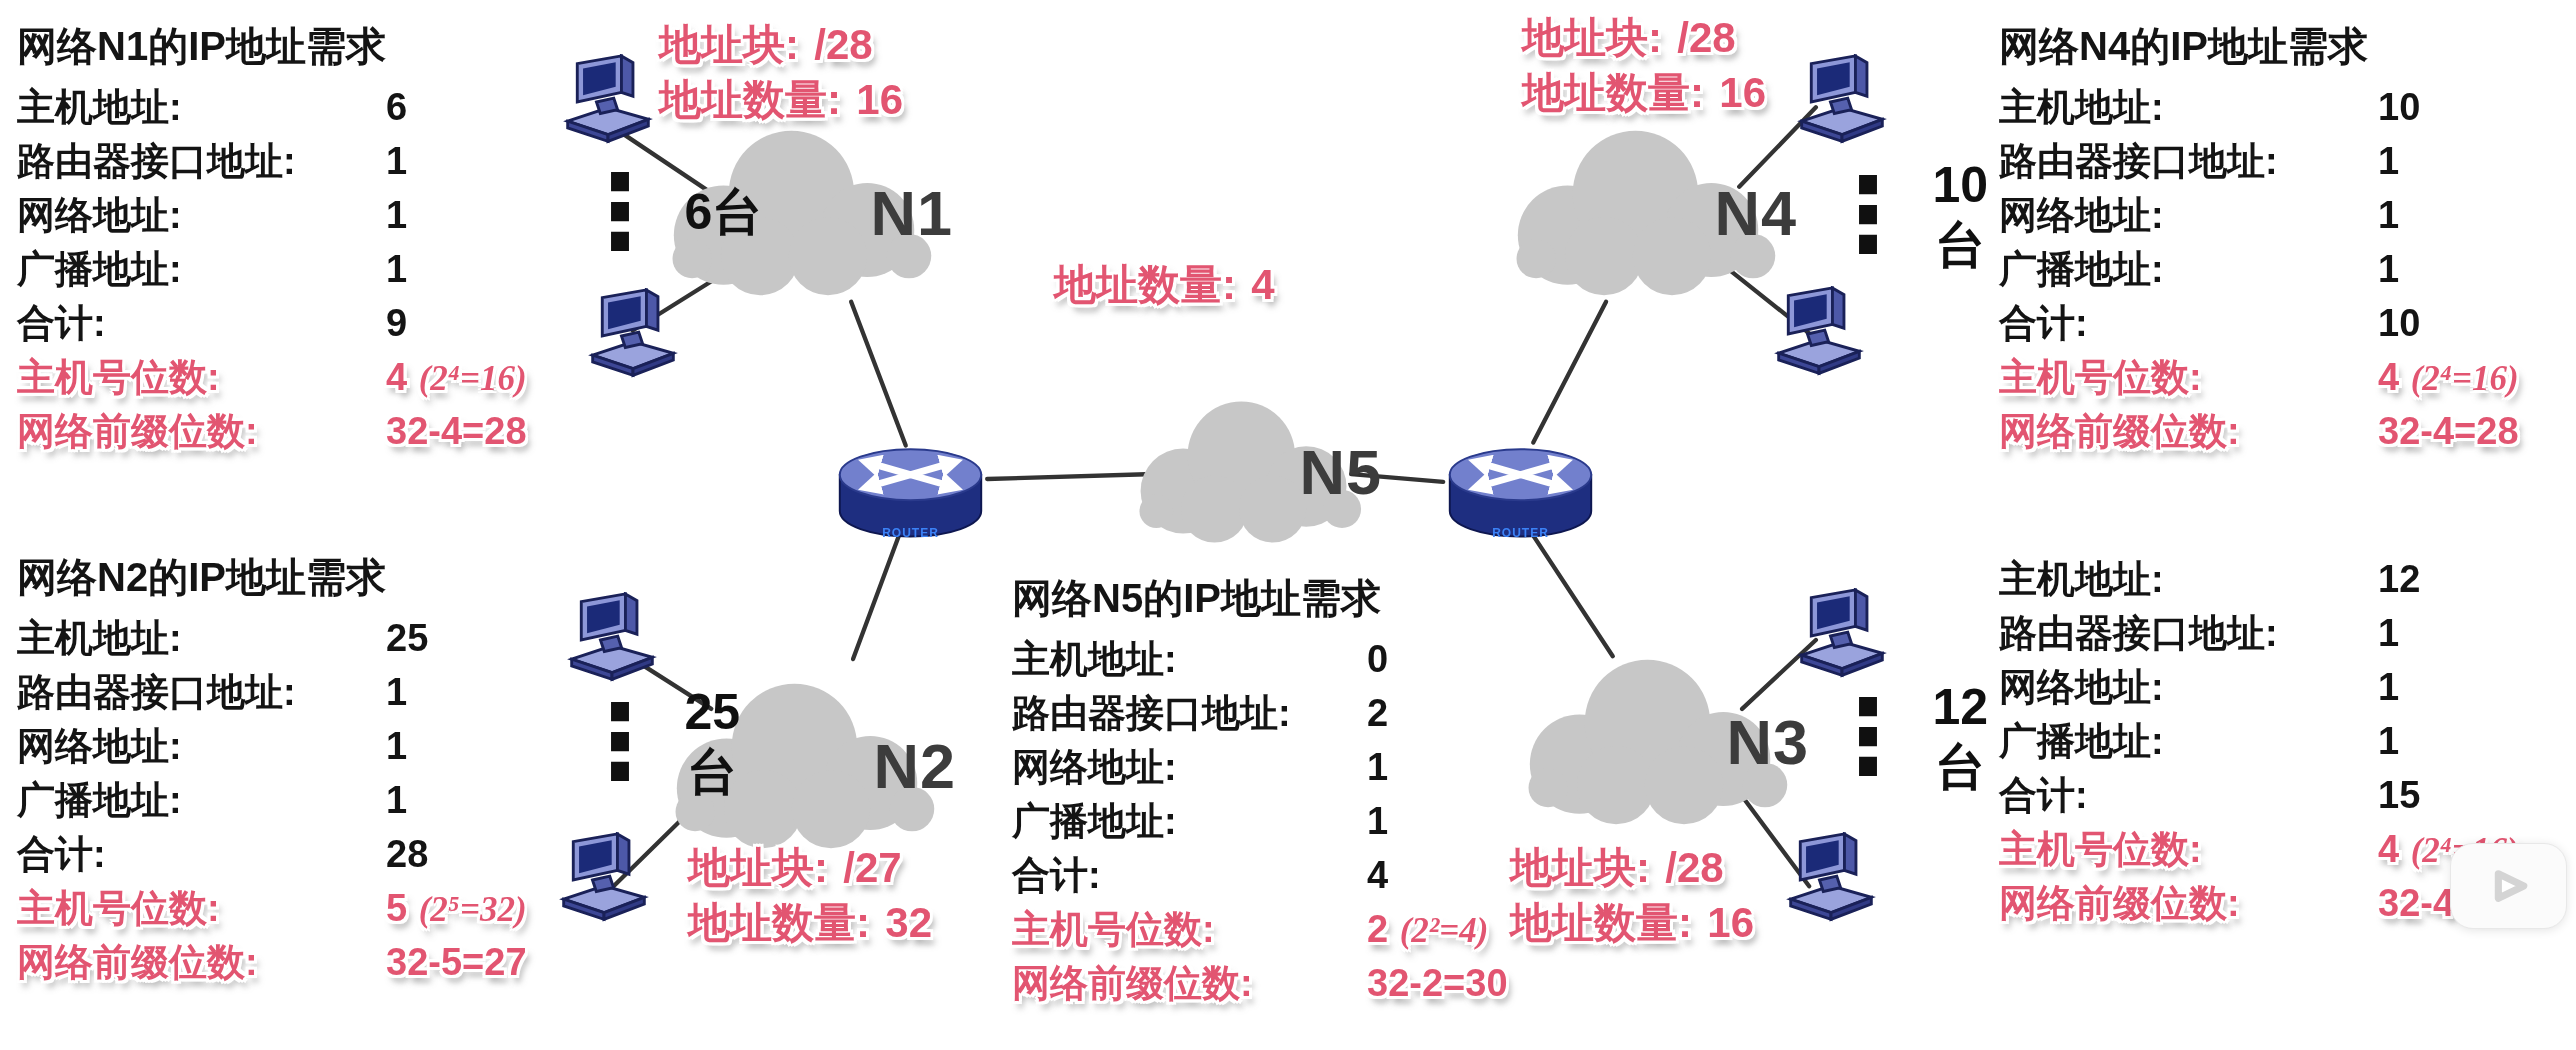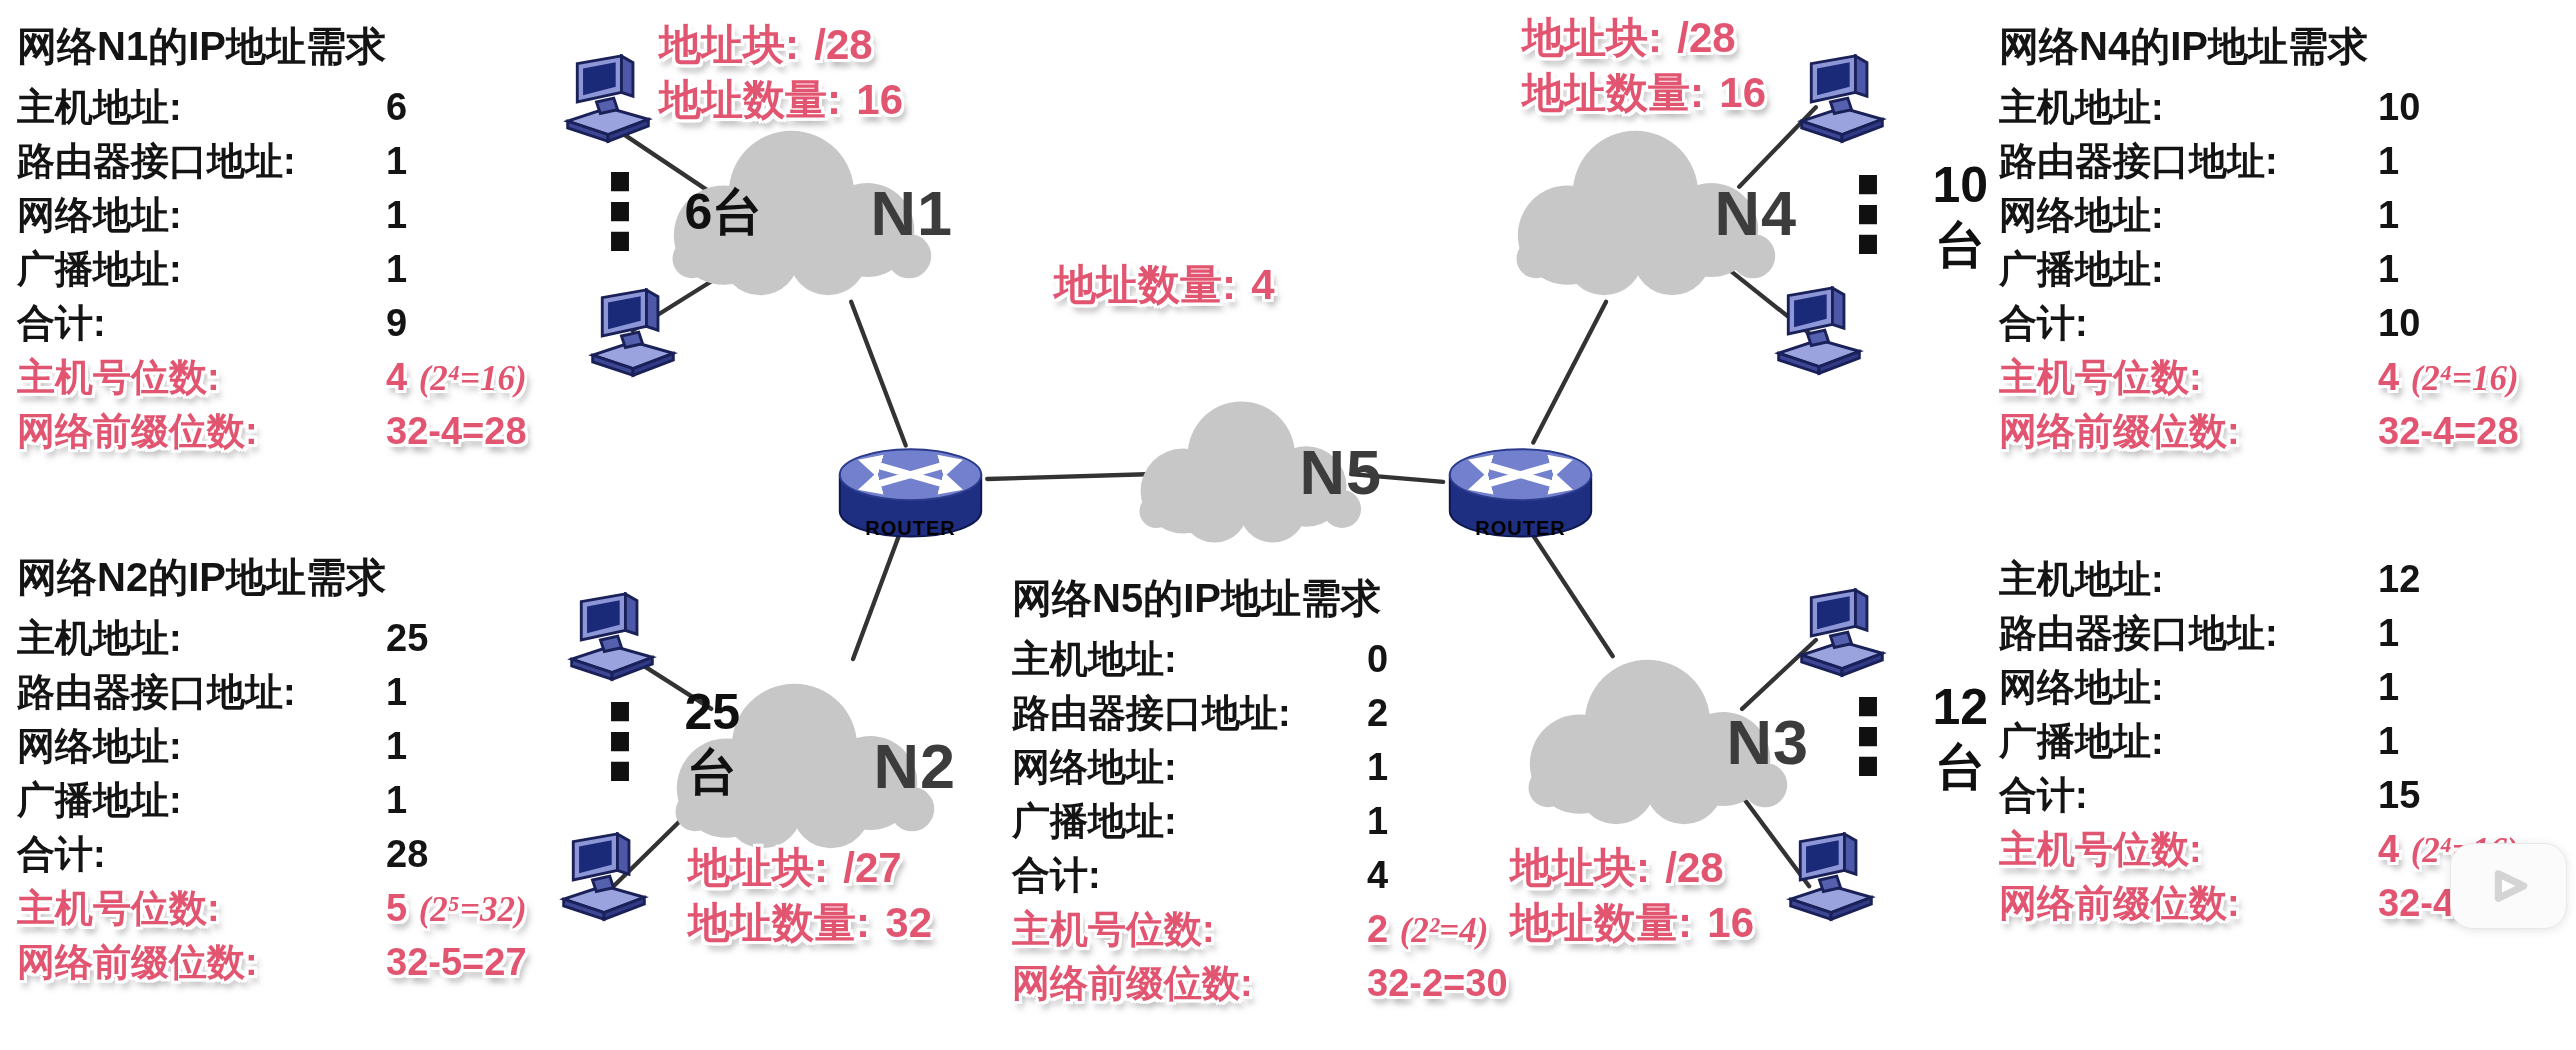--- a/index.html
+++ b/index.html
@@ -9,21 +9,21 @@
 
   .wires { position: absolute; left: 0; top: 0; z-index: 1; }
   .wires line { stroke: #333333; stroke-width: 4.5; stroke-linecap: round; }
 
   .cloud { position: absolute; z-index: 3; display: flex; align-items: center; justify-content: flex-end; }
   .cloud svg { position: absolute; left: 0; top: 0; width: 100%; height: 100%; }
   .cloud-label { position: relative; z-index: 2; font-size: 63px; font-weight: 700; color: #3c3c3c; letter-spacing: 1px; }
 
   .router { position: absolute; z-index: 4; }
   .router svg { display: block; width: 100%; height: 100%; }
-  .router-label { position: absolute; left: 0; right: 0; bottom: 8.6px; text-align: center; font-size: 20px; font-weight: 700; color: #000000; letter-spacing: 1px; }
+  .router-label { position: absolute; left: 0; right: 0; bottom: 8.6px; text-align: center; font-size: 12px; font-weight: 700; color: #3b82f6; letter-spacing: 1px; }
 
   .pc { position: absolute; z-index: 4; }
   .pc svg { display: block; width: 100%; height: 100%; }
 
   .host-group { position: absolute; z-index: 5; display: flex; align-items: center; gap: 13.4px; }
   .dots { font-size: 102px; font-weight: 700; color: #101010; line-height: 1; }
   .host-count { font-size: 50px; font-weight: 700; color: #101010; line-height: 1.2; text-align: center; }
 
   .req-block { position: absolute; z-index: 5; }
   .req-title { font-size: 40px; font-weight: 700; color: #141414; line-height: 1.15; margin-bottom: 12.5px; white-space: nowrap; }

